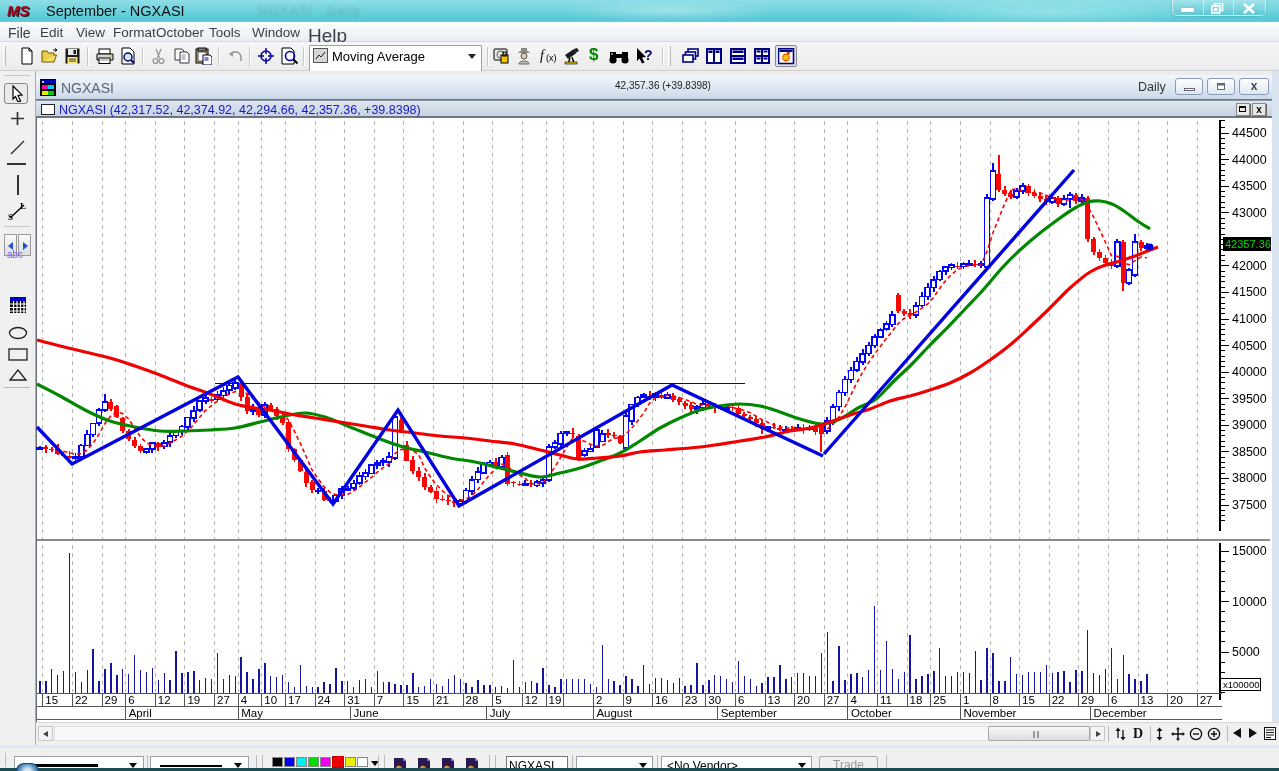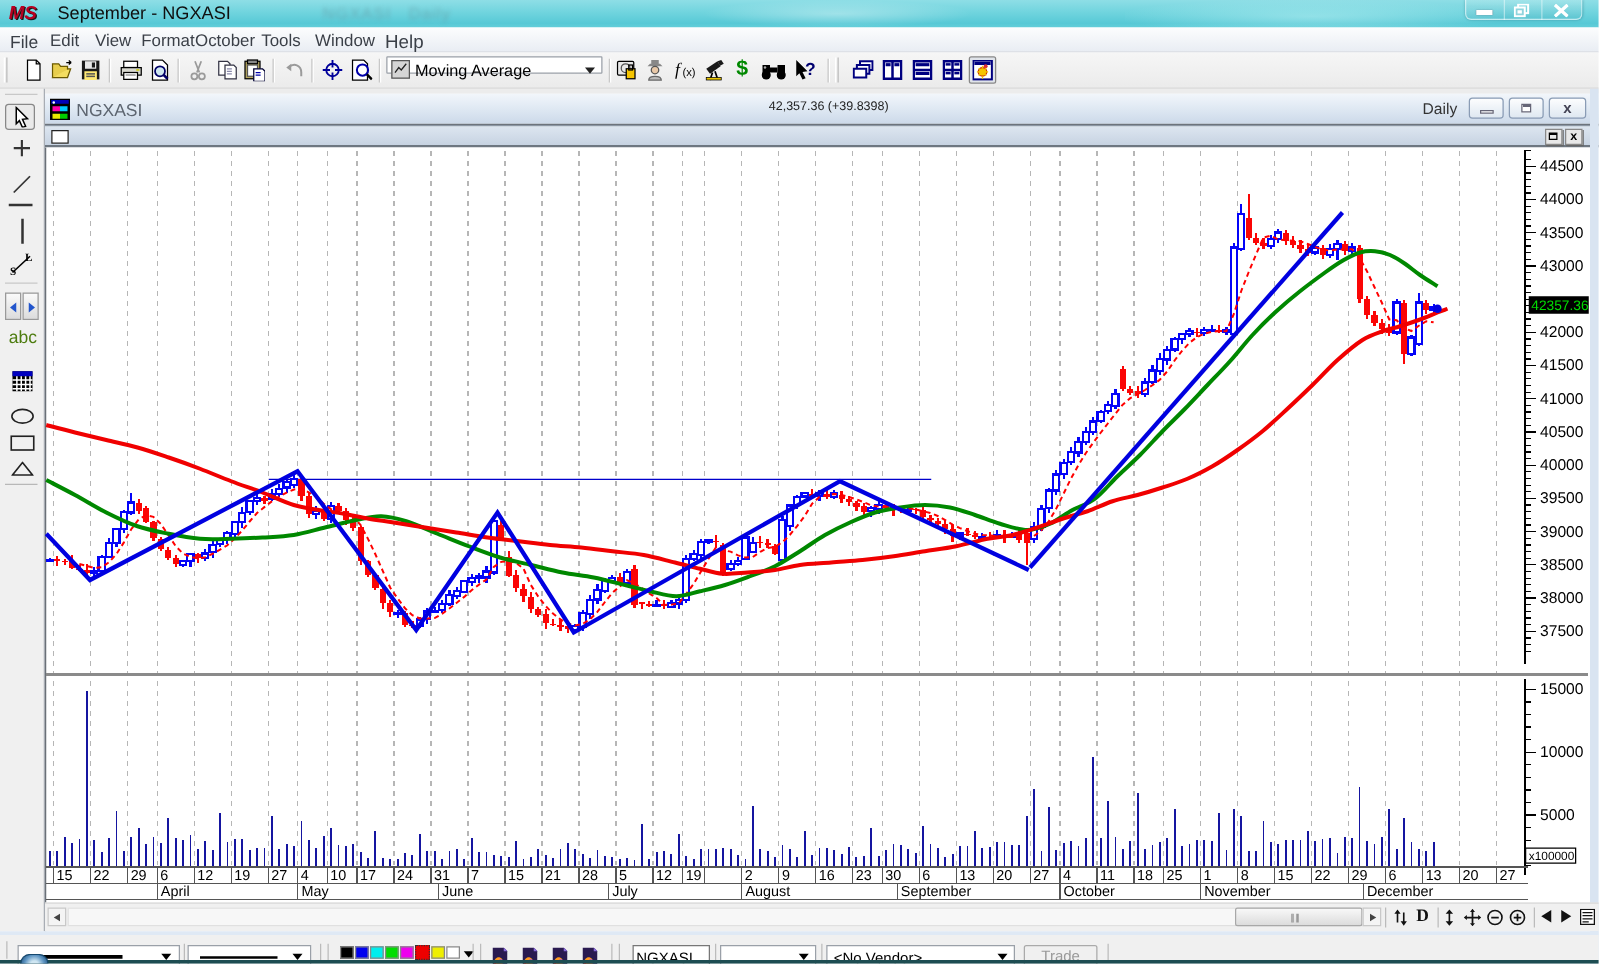--- a/index.html
+++ b/index.html
@@ -27,21 +27,21 @@
     </svg>
 </div>
 <div class="abs" style="left:0;top:22px;width:1279px;height:20px;background:linear-gradient(180deg,#fcfdfe,#e9edf3);border-bottom:1px solid #d5d9e0">
 <div class="abs" style="left:8px;top:3px;font-size:14px;color:#3a3f47">File</div>
 <div class="abs" style="left:40px;top:3px;font-size:13.5px;color:#3a3f47">Edit</div>
 <div class="abs" style="left:76px;top:3px;font-size:13.5px;color:#3a3f47">View</div>
 <div class="abs" style="left:113px;top:3px;font-size:13.5px;color:#3a3f47">Format</div>
 <div class="abs" style="left:156px;top:3px;font-size:13.5px;color:#3a3f47">October</div>
 <div class="abs" style="left:209px;top:3px;font-size:13.5px;color:#3a3f47">Tools</div>
 <div class="abs" style="left:252px;top:3px;font-size:13.5px;color:#3a3f47">Window</div>
-<div class="abs" style="left:308px;top:3px;font-size:15px;color:#3a3f47">Help</div>
+<div class="abs" style="left:308px;top:3px;font-size:19px;color:#3a3f47">Help</div>
 </div>
 <div class="abs" style="left:0;top:42px;width:1279px;height:29px;background:linear-gradient(180deg,#f6f6f6,#ebebeb);border-bottom:1px solid #d0d0d0">
 <div class="abs" style="left:3px;top:4px;width:3px;height:20px;border-left:1px solid #fff;border-right:1px solid #bbb"></div>
 <svg class="abs" style="left:19px;top:5px" width="16" height="18" viewBox="0 0 16 18">
       <path d="M3 1h7l3 3v13H3z" fill="#fff" stroke="#000"></path>
       <path d="M10 1v3h3" fill="none" stroke="#000"></path>
     </svg>
 <svg class="abs" style="left:41px;top:6px" width="18" height="16" viewBox="0 0 18 16">
       <path d="M1 14 l2.5-7 h12 l-2.5 7z" fill="#f4dd60" stroke="#6b5900"></path>
       <path d="M1 14V3h5l1.5 2H13v2.5" fill="#e8ce4d" stroke="#6b5900"></path>
@@ -95,21 +95,21 @@
 <svg class="abs" style="left:258px;top:6px" width="16" height="16" viewBox="0 0 16 16">
       <circle cx="8" cy="8" r="5" fill="none" stroke="#00009a" stroke-width="1.5"></circle>
       <path d="M8 0v6M8 10v6M0 8h6M10 8h6" stroke="#00009a" stroke-width="1.5"></path>
     </svg>
 <svg class="abs" style="left:281px;top:5px" width="17" height="18" viewBox="0 0 17 18">
       <path d="M1 1h9l3 3v13H1z" fill="#fff" stroke="#000"></path>
       <circle cx="9" cy="9" r="4.5" fill="none" stroke="#0000aa" stroke-width="1.6"></circle>
       <path d="M12.5 12.5l4 4" stroke="#000" stroke-width="2"></path>
     </svg>
 <div class="sep" style="left:303px;top:5px;height:19px"></div>
-<div class="abs" style="left:309px;top:3px;width:173px;height:14px;background:#fff;border:1px solid #9aa0a8;border-radius:1px">
+<div class="abs" style="left:309px;top:3px;width:173px;height:30px;background:#fff;border:1px solid #9aa0a8;border-radius:1px">
 <div class="abs" style="left:3px;top:2px;width:15px;height:15px;background:#d5d5d5;border:1px solid #555"><svg width="13" height="13">
           <path d="M2 9l3-4 2 2 4-5" fill="none" stroke="#222"></path>
         </svg></div>
 <div class="abs" style="left:22px;top:3px;font-size:13px;color:#000">Moving Average</div>
 <div class="abs" style="right:5px;top:8px;width:0;height:0;border-left:4.5px solid transparent;border-right:4.5px solid transparent;border-top:5.5px solid #222"></div>
 </div>
 <div class="sep" style="left:487px;top:5px;height:19px"></div>
 <svg class="abs" style="left:493px;top:5px" width="17" height="18" viewBox="0 0 17 18">
       <rect x="1" y="2" width="13" height="11" rx="1" fill="#e8e8e8" stroke="#000"></rect>
       <circle cx="7.5" cy="7.5" r="3.5" fill="none" stroke="#555"></circle>
@@ -200,21 +200,21 @@
       <text x="1" y="19" font-family="Liberation Serif" font-size="9" font-weight="bold" fill="#000">S</text>
       <text x="13" y="8" font-family="Liberation Serif" font-size="9" font-weight="bold" fill="#000">L</text>
     </svg>
 <div class="abs" style="left:4px;top:155px;width:26px;height:1px;background:#c8c8c8"></div>
 <div class="abs" style="left:4px;top:163px;width:13px;height:22px;background:linear-gradient(180deg,#fafafa,#dcdcdc);border:1px solid #999">
       <div class="abs" style="left:3px;top:7px;width:0;height:0;border-top:4px solid transparent;border-bottom:4px solid transparent;border-right:5px solid #2255cc"></div>
     </div>
 <div class="abs" style="left:18px;top:163px;width:13px;height:22px;background:linear-gradient(180deg,#fafafa,#dcdcdc);border:1px solid #999">
       <div class="abs" style="left:4px;top:7px;width:0;height:0;border-top:4px solid transparent;border-bottom:4px solid transparent;border-left:5px solid #2255cc"></div>
     </div>
-<div class="abs" style="left:7px;top:190px;font-size:14px;color:#4d7c0f">abc</div>
+<div class="abs" style="left:7px;top:178px;font-size:10px;color:#8b5cf6">abc</div>
 <svg class="abs" style="left:9px;top:225px" width="18" height="18" viewBox="0 0 18 18">
       <rect x="1" y="1" width="16" height="16" fill="#000"></rect>
       <rect x="1" y="1" width="16" height="4" fill="#0000c0"></rect>
       <path d="M1 8h16M1 11.5h16M1 15h16M4.5 5v12M8 5v12M11.5 5v12M15 5v12" stroke="#fff" stroke-width="1.2"></path>
     </svg>
 <svg class="abs" style="left:8px;top:255px" width="20" height="14" viewBox="0 0 20 14">
       <ellipse cx="10" cy="7" rx="8.5" ry="5.5" fill="none" stroke="#222" stroke-width="1.3"></ellipse>
     </svg>
 <svg class="abs" style="left:8px;top:277px" width="20" height="14" viewBox="0 0 20 14">
       <rect x="1" y="1" width="18" height="11" fill="none" stroke="#222" stroke-width="1.3"></rect>
@@ -238,20 +238,21 @@
 <div class="abs" style="left:1139px;top:3px;width:28px;height:17px;background:linear-gradient(180deg,#fcfdfe,#dfe8f1);border:1px solid #8a9cb5;border-radius:3px">
       <div class="abs" style="left:8px;top:9px;width:11px;height:3px;background:#fff;border:1px solid #667"></div>
     </div>
 <div class="abs" style="left:1171px;top:3px;width:28px;height:17px;background:linear-gradient(180deg,#fcfdfe,#dfe8f1);border:1px solid #8a9cb5;border-radius:3px">
       <div class="abs" style="left:9px;top:4px;width:8px;height:7px;background:#fff;border:1px solid #667;box-shadow:inset 0 1.5px 0 #667"></div>
     </div>
 <div class="abs" style="left:1203px;top:3px;width:30px;height:17px;background:linear-gradient(180deg,#fcfdfe,#dfe8f1);border:1px solid #8a9cb5;border-radius:3px;text-align:center;font-size:12px;font-weight:bold;color:#445;line-height:15px">x</div>
 </div>
 <div class="abs" style="left:36px;top:100px;width:1243px;height:18px;background:linear-gradient(180deg,#dde6f0,#c7d3e2);border-top:1px solid #8b96a3;border-bottom:2px solid #6e7781">
 <div class="abs" style="left:5px;top:3px;width:14px;height:11px;background:#fff;border:1.4px solid #222"></div>
+<div class="abs" style="left:23px;top:2px;font-size:12.5px;color:#1a1acc">NGXASI (42,317.52, 42,374.92, 42,294.66, 42,357.36, +39.8398)</div>
 <div class="abs" style="left:1200px;top:2px;width:14px;height:13px;background:#e8e8e8;border:1px solid #888;box-shadow:1px 1px 0 #666">
       <div class="abs" style="left:2px;top:2px;width:7px;height:6px;border:1.4px solid #000;border-top-width:2px"></div>
     </div>
 <div class="abs" style="left:1216px;top:2px;width:14px;height:13px;background:#e8e8e8;border:1px solid #888;box-shadow:1px 1px 0 #666;text-align:center;font-size:10px;font-weight:bold;color:#000;line-height:11px">x</div>
 </div>
 <div class="abs" style="left:36px;top:118px;width:1243px;height:627px;background:#fff;border-left:1px solid #6a7077"></div>
 <div class="abs" style="left:1272px;top:71px;width:7px;height:700px;background:#d9e4f1"></div>
 <svg width="1243" height="627" viewBox="36 118 1243 627" style="position:absolute;left:36px;top:118px">
 <line x1="42.8" y1="121" x2="42.8" y2="692" stroke="#b6b6b6" stroke-width="1" stroke-dasharray="4,4" shape-rendering="crispEdges"></line>
 <line x1="72.4" y1="121" x2="72.4" y2="692" stroke="#b6b6b6" stroke-width="1" stroke-dasharray="4,4" shape-rendering="crispEdges"></line>

